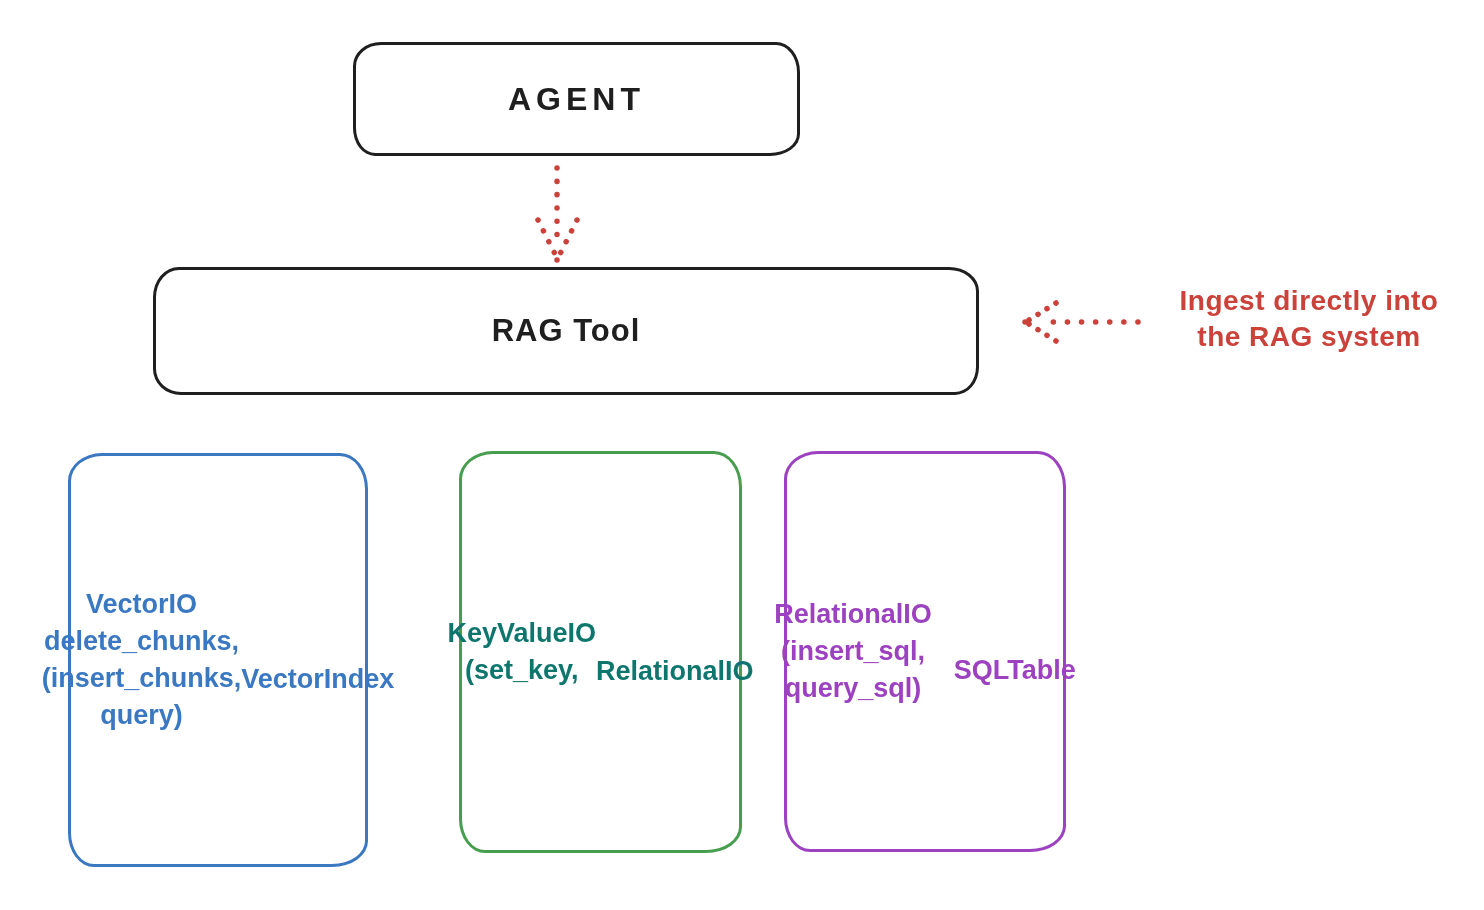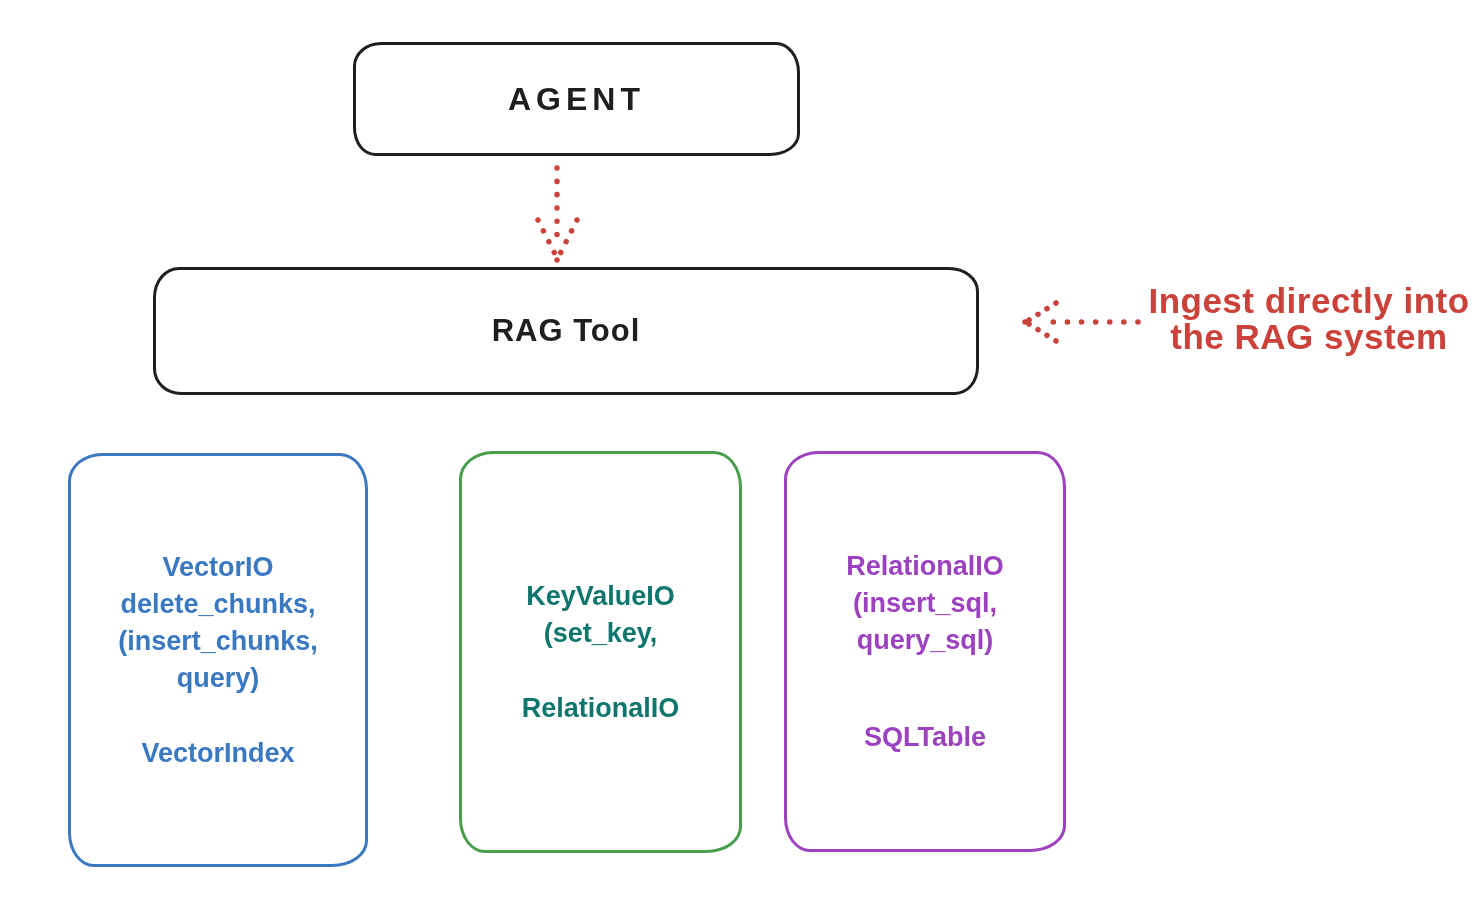--- a/index.html
+++ b/index.html
@@ -50,30 +50,30 @@
     font-weight: 700;
     letter-spacing: 1px;
     color: #1f1f1f;
   }
   .annotation {
     position: absolute;
     left: 1133px; top: 283px;
     width: 352px;
     text-align: center;
     color: #cb423a;
-    font-size: 35px;
+    font-size: 28px;
     font-weight: 700;
     line-height: 36px;
     letter-spacing: 0.5px;
   }
   .io-box {
     top: 453px;
     border-width: 3.5px;
     border-style: solid;
-    flex-direction: column;
+    flex-direction: row;
     text-align: center;
     font-size: 27px;
     font-weight: 700;
     line-height: 37px;
     border-radius: 34px 28px 36px 26px / 28px 36px 26px 34px;
   }
   .io-box .index-label { margin-top: 38px; }
   .io-vector {
     left: 68px; top: 453px;
     width: 300px; height: 414px;

